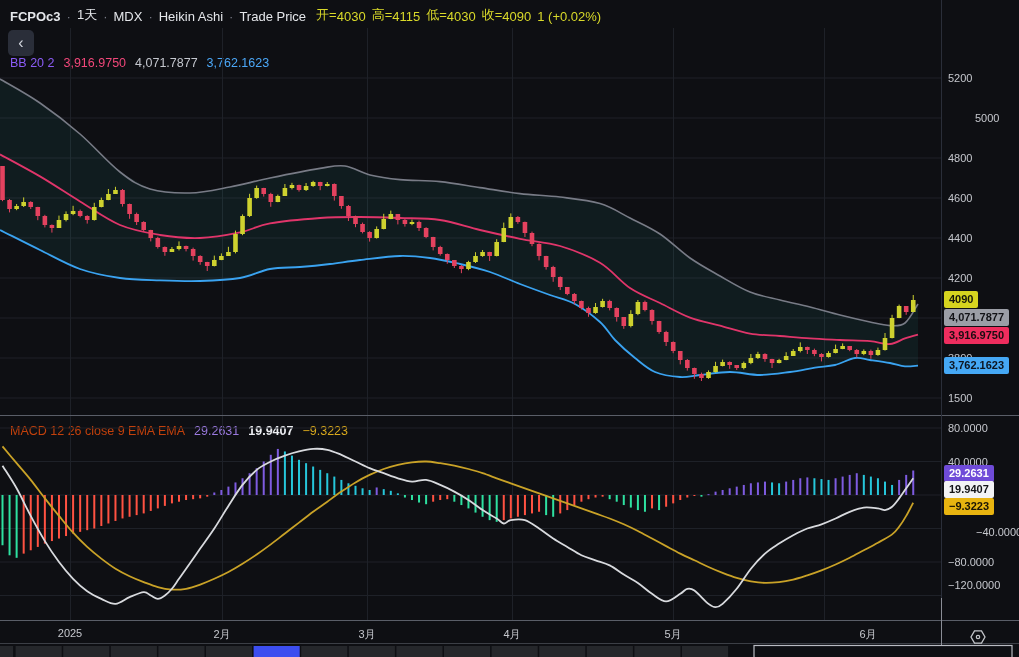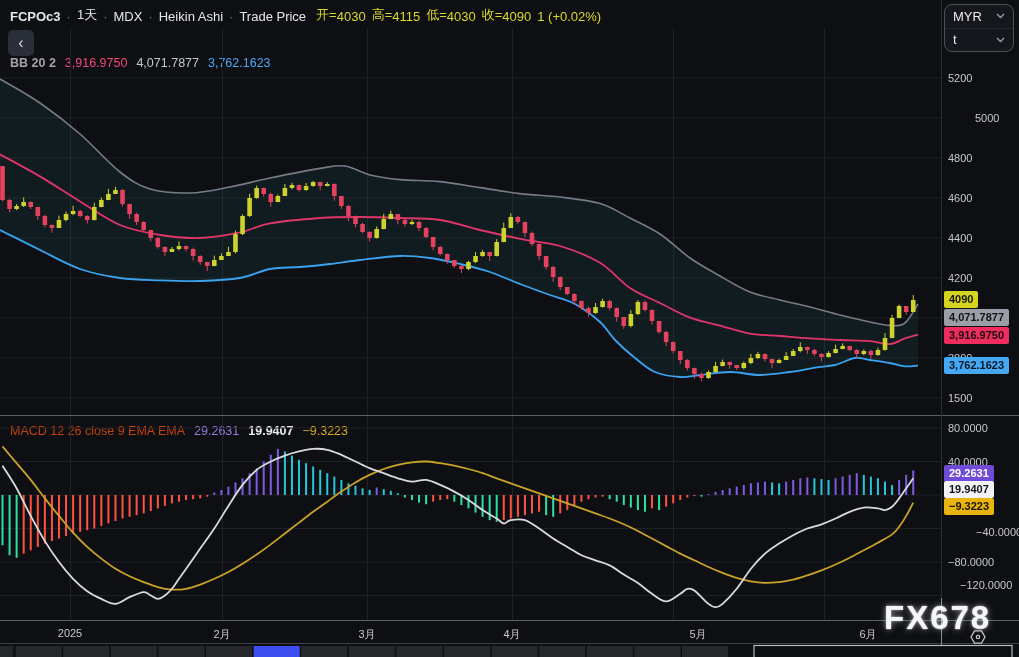--- a/index.html
+++ b/index.html
@@ -13,21 +13,21 @@
   .top-header .yellow{color:#d9d92a;}
   .top-header b{font-weight:bold;}
   
   .back-btn{left:8px;top:30px;width:26px;height:26px;background:#2a2e39;border-radius:5px;
             display:flex;align-items:center;justify-content:center;color:#d1d4dc;font-size:16px;
             cursor:pointer;}
   
   .ind-row{height:16px;display:flex;align-items:center;gap:9px;font-size:12.5px;white-space:nowrap;}
   .bb-row{left:10px;top:55px;}
   .macd-row{left:10px;top:423px;}
-  .ind-label{color:#a3a3a3;font-weight:bold;}
+  .ind-label{color:#8b5cf6;font-weight:normal;}
   .v-pink{color:#f2477a;}
   .v-gray{color:#c4c7ce;}
   .v-blue{color:#4ba7f7;}
   .v-purple{color:#9b7ae0;}
   .v-white{color:#eceef2;font-weight:bold;}
   .v-yellow{color:#d9a91c;}
   .macd-row .ind-label{font-weight:normal;color:#c2410c;}
   
   .sel-box{right:5px;top:4px;width:68px;height:46px;border:1px solid #4a4f5a;border-radius:8px;
            display:flex;flex-direction:column;background:#16171c;}
@@ -541,34 +541,20 @@
     <span class="v-blue">3,762.1623</span>
   </div>
 
   <div class="abs ind-row macd-row">
     <span class="ind-label">MACD 12 26 close 9 EMA EMA</span>
     <span class="v-purple">29.2631</span>
     <span class="v-white">19.9407</span>
     <span class="v-yellow">−9.3223</span>
   </div>
 
-  <div class="abs sel-box">
-    <div class="sel-row">
-      <span>MYR</span>
-      <svg width="9" height="6">
-          <polyline points="1,1 4.5,4.5 8,1" fill="none" stroke="#9b9ea6" stroke-width="1.4"></polyline>
-        </svg>
-    </div>
-    <div class="sel-row">
-      <span>t</span>
-      <svg width="9" height="6">
-          <polyline points="1,1 4.5,4.5 8,1" fill="none" stroke="#9b9ea6" stroke-width="1.4"></polyline>
-        </svg>
-    </div>
-  </div>
 
   <div id="price-axis">
       <div class="tick" style="top: 72px;">5200</div>
       <div class="tick" style="top: 112px; padding-left: 27px;">5000</div>
       <div class="tick" style="top: 152px;">4800</div>
       <div class="tick" style="top: 192px;">4600</div>
       <div class="tick" style="top: 232px;">4400</div>
       <div class="tick" style="top: 272px;">4200</div>
       <div class="tick" style="top: 312px;">4000</div>
       <div class="tick" style="top: 352px;">3800</div>
@@ -576,37 +562,36 @@
       <div class="badge" style="background: rgb(214, 212, 31); color: rgb(21, 22, 10); top: 291px;">4090</div>
       <div class="badge" style="background: rgb(155, 158, 166); color: rgb(18, 19, 23); top: 309px;">4,071.7877</div>
       <div class="badge" style="background: rgb(238, 45, 94); color: rgb(26, 13, 17); top: 327px;">3,916.9750</div>
       <div class="badge" style="background: rgb(69, 168, 245); color: rgb(13, 21, 32); top: 357px;">3,762.1623</div>
     </div>
   <div id="macd-axis">
       <div class="tick" style="top: 422px;">80.0000</div>
       <div class="tick" style="top: 455.5px;">40.0000</div>
       <div class="tick" style="top: 526px; margin-left: 28px;">−40.0000</div>
       <div class="tick" style="top: 556px;">−80.0000</div>
-      <div class="tick" style="top: 579px; margin-left: 12px;">−120.0000</div>
+      <div class="tick" style="top: 579px;">−120.0000</div>
       <div class="badge" style="background: rgb(111, 75, 216); color: rgb(255, 255, 255); top: 465px;">29.2631</div>
       <div class="badge" style="background: rgb(242, 243, 245); color: rgb(18, 19, 23); top: 481px;">19.9407</div>
       <div class="badge" style="background: rgb(232, 180, 16); color: rgb(26, 20, 5); top: 498px;">−9.3223</div>
     </div>
 
   <div id="time-axis">
       <div class="time-label" style="left: 70px;">2025</div>
       <div class="time-label" style="left: 222px;">2月</div>
       <div class="time-label" style="left: 367px;">3月</div>
       <div class="time-label" style="left: 512px;">4月</div>
-      <div class="time-label" style="left: 698px;">5月</div>
+      <div class="time-label" style="left: 673px;">5月</div>
       <div class="time-label" style="left: 824px; margin-left: 44px;">6月</div>
     </div>
 
   <div class="abs pane-divider"></div>
 
-  <div class="abs watermark">FX678</div>
 
   <svg class="abs gear" width="18" height="18">
     <polygon points="16,9 12.5,15.1 5.5,15.1 2,9 5.5,2.9 12.5,2.9" fill="none" stroke="#d7d9de" stroke-width="1.3" opacity="0.9"></polygon>
     <circle cx="9" cy="9" r="1.7" fill="none" stroke="#d7d9de" stroke-width="1.2" opacity="0.9"></circle>
   </svg>
 
 </div>
 
 </body></html>

